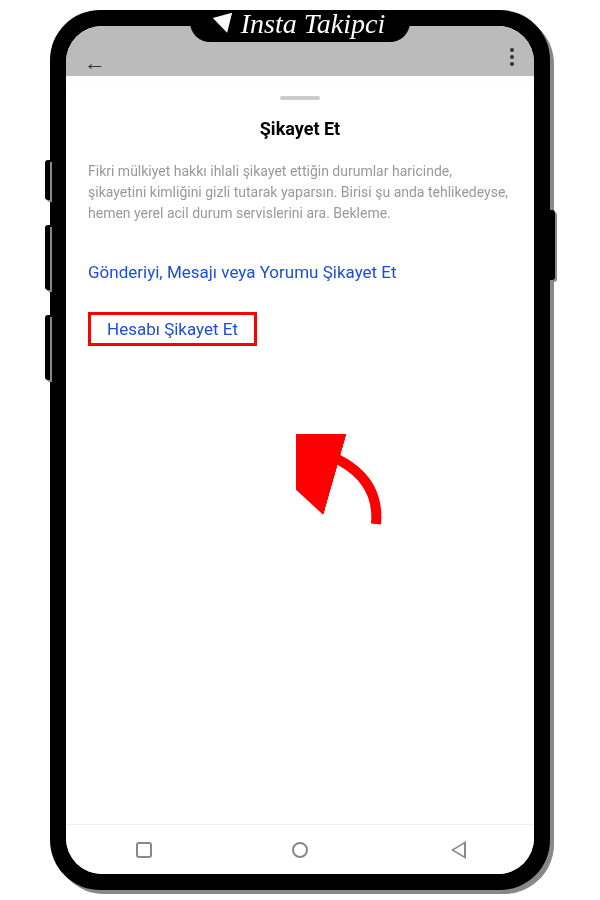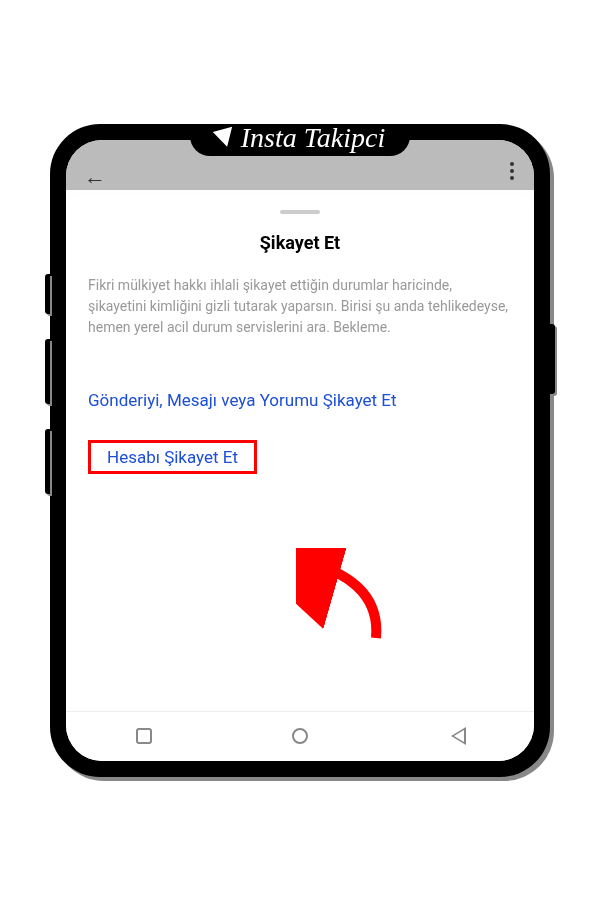--- a/index.html
+++ b/index.html
@@ -8,21 +8,21 @@
       height: 900px;
       background: #fff;
       font-family: -apple-system, BlinkMacSystemFont, 'Segoe UI', Roboto, sans-serif;
       display: flex;
       justify-content: center;
       align-items: center;
       position: relative;
     }
     .phone-frame {
       width: 500px;
-      height: 653px;
+      height: 880px;
       background: #000;
       border-radius: 50px;
       position: relative;
       padding: 16px;
       box-shadow: 4px 4px 0 #888;
     }
     .logo {
       position: absolute;
       top: -2px;
       left: 50%;
@@ -138,21 +138,21 @@
     .sheet-question {
       font-size: 16px;
       font-weight: 700;
       color: #000;
       margin-bottom: 14px;
     }
     .sheet-description {
       font-size: 14px;
       color: #999;
       line-height: 1.5;
-      margin-bottom: 40px;
+      margin-bottom: 26px;
     }
     .sheet-option {
       font-size: 17px;
       color: #1d4ed8;
       padding: 12px 0;
       cursor: pointer;
     }
     .highlighted {
       border: 3px solid #ff0000;
       display: inline-block;

